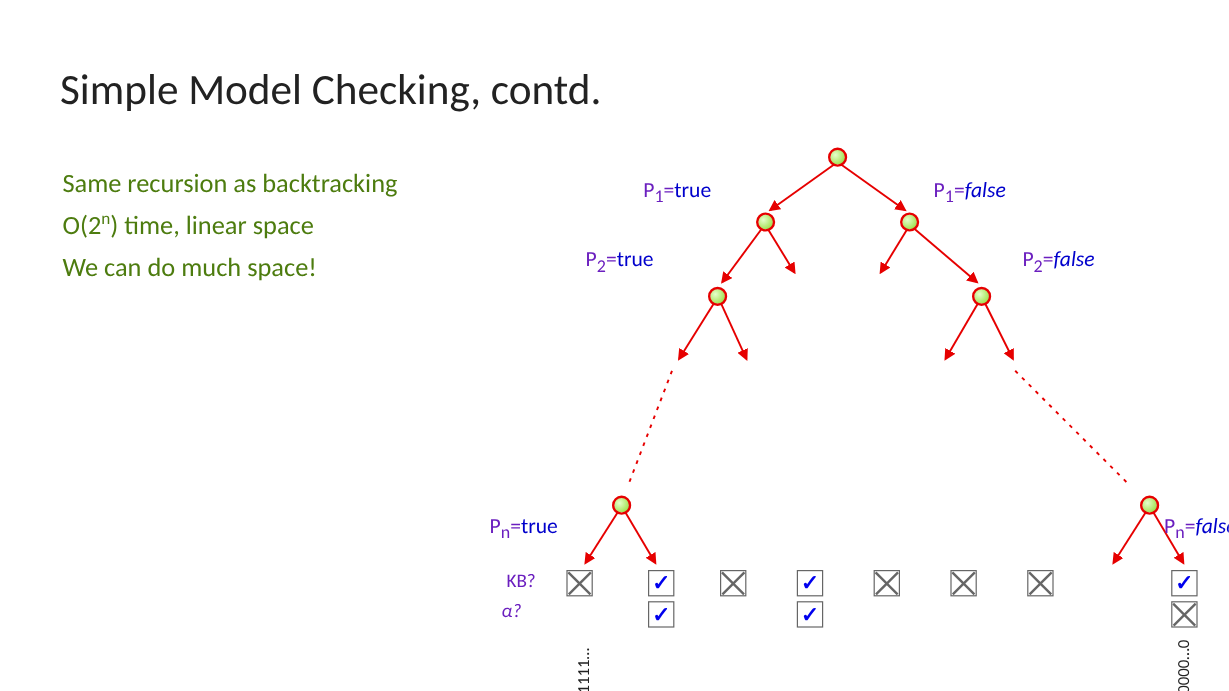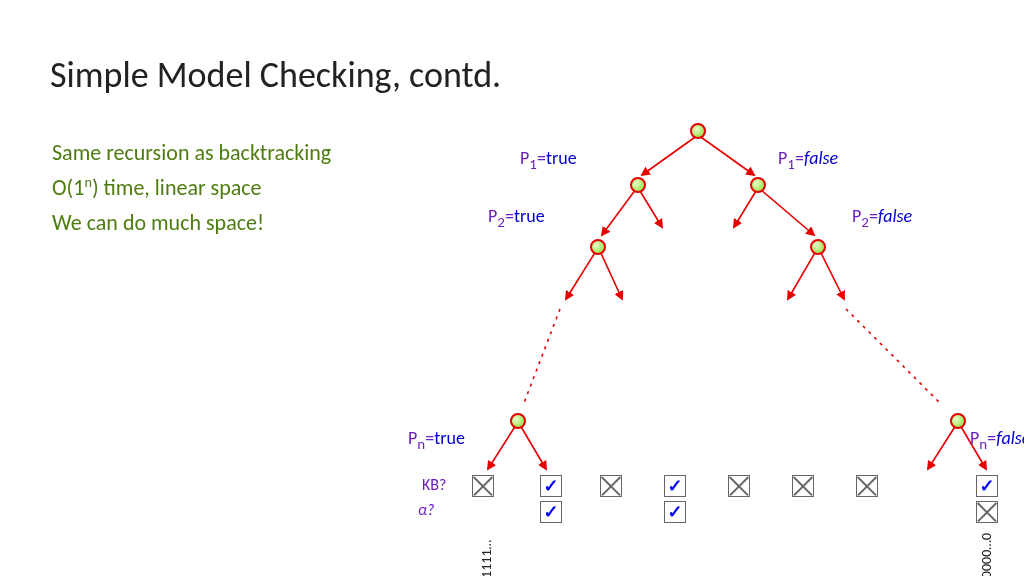--- a/index.html
+++ b/index.html
@@ -114,21 +114,21 @@
 </head>
 <body>
 
 <div class="slide">
 
   <div class="title">Simple Model Checking, contd.</div>
 
   <div class="bullets">
     <div>Same recursion as backtracking</div>
     <div>
-      <span>O(1</span><span class="sup">n</span><span>) time, linear space</span>
+      <span>O(2</span><span class="sup">n</span><span>) time, linear space</span>
     </div>
     <div>We can do much space!</div>
   </div>
 
   <div class="diagram">
 
     <svg class="edges">
       <defs>
         <marker id="arrow" viewBox="0 0 10 10" refX="8" refY="5" markerWidth="6" markerHeight="6" orient="auto-start-reverse">
           <path d="M 0 0 L 10 5 L 0 10 z" fill="#e60000"></path>
@@ -155,21 +155,21 @@
     </svg>
 
     <div class="node" style="left:290px;top:18px"></div>
     <div class="node" style="left:230px;top:72px"></div>
     <div class="node" style="left:350px;top:72px"></div>
     <div class="node" style="left:190px;top:134px"></div>
     <div class="node" style="left:410px;top:134px"></div>
     <div class="node" style="left:110px;top:308px"></div>
     <div class="node" style="left:550px;top:308px"></div>
 
-    <div class="lbl" style="left:120px;top:42px">
+    <div class="lbl" style="left:136px;top:42px">
       <span class="var">P</span><sub class="var">1</sub><span class="var">=</span><span class="val-t">true</span>
     </div>
     <div class="lbl" style="left:378px;top:42px">
       <span class="var">P</span><sub class="var">1</sub><span class="var">=</span><span class="val-f">false</span>
     </div>
     <div class="lbl" style="left:88px;top:100px">
       <span class="var">P</span><sub class="var">2</sub><span class="var">=</span><span class="val-t">true</span>
     </div>
     <div class="lbl" style="left:452px;top:100px">
       <span class="var">P</span><sub class="var">2</sub><span class="var">=</span><span class="val-f">false</span>

